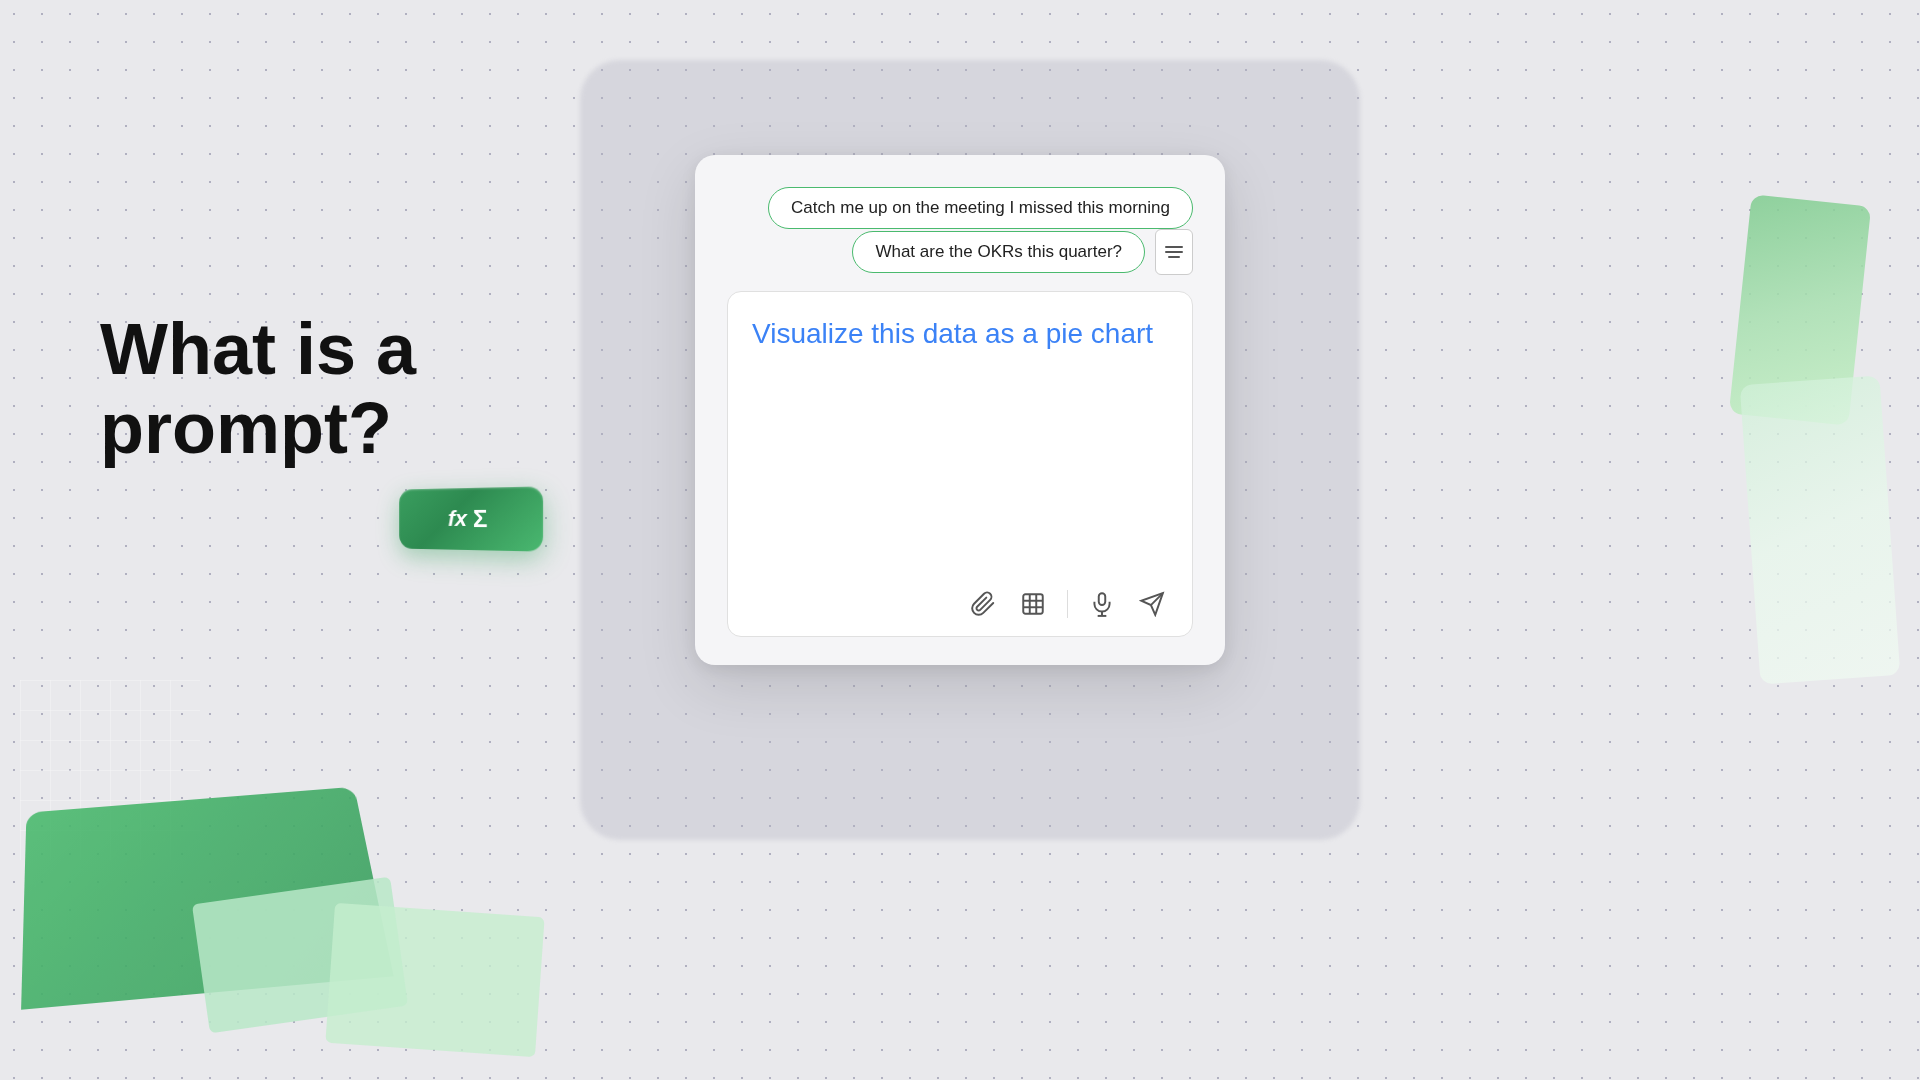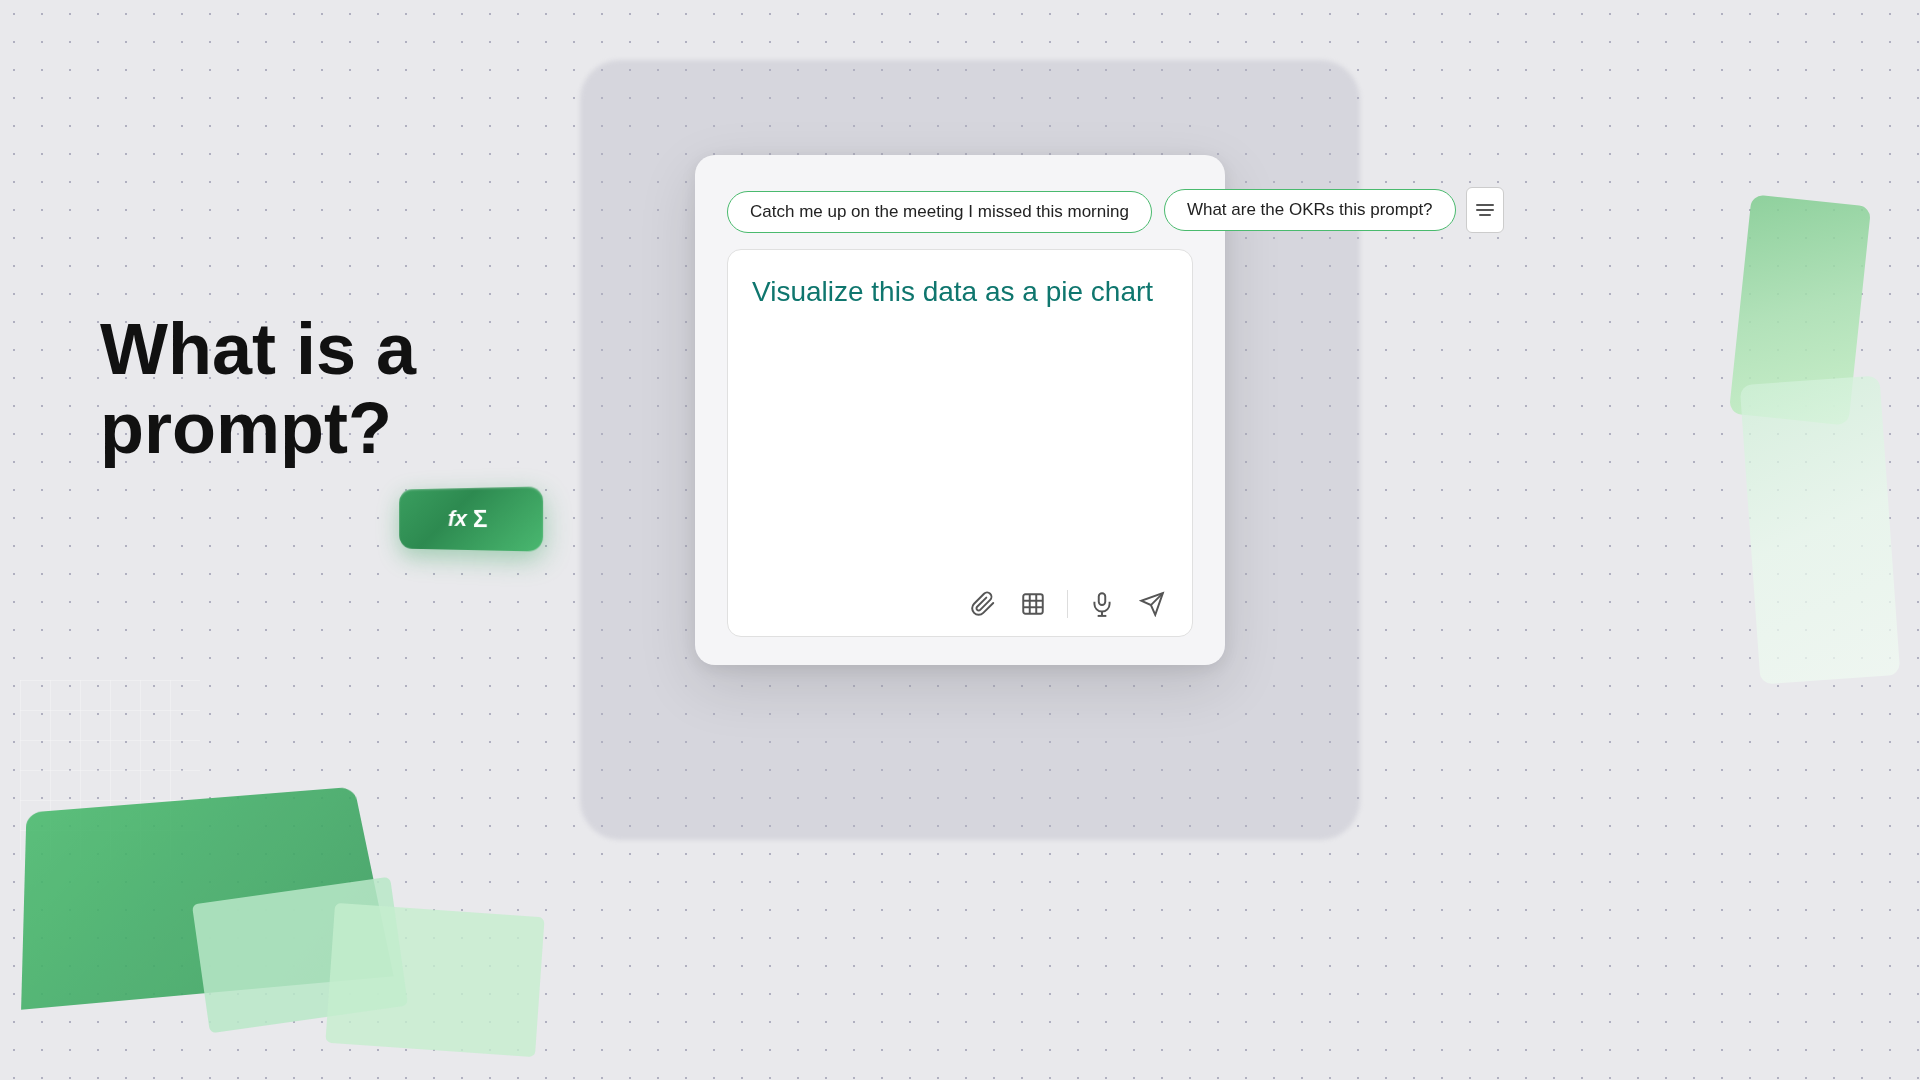--- a/index.html
+++ b/index.html
@@ -164,22 +164,23 @@
       box-shadow: 0 20px 60px rgba(0,0,0,0.12), 0 4px 16px rgba(0,0,0,0.08);
       padding: 32px 32px 28px 32px;
       display: flex;
       flex-direction: column;
       gap: 16px;
     }
 
     
     .prompt-chips {
       display: flex;
+      flex-direction: column;
       align-items: flex-end;
-      gap: 12px;
+      gap: 0;
     }
 
     .chip {
       background: white;
       border: 1.5px solid #4aba6e;
       border-radius: 30px;
       padding: 10px 22px;
       font-size: 17px;
       color: #222;
       display: inline-block;
@@ -224,21 +225,21 @@
       border-radius: 14px;
       border: 1px solid #e0e0e0;
       padding: 22px 24px 16px 24px;
       display: flex;
       flex-direction: column;
       justify-content: space-between;
     }
 
     .input-text {
       font-size: 28px;
-      color: #0f766e;
+      color: #3b82f6;
       line-height: 1.4;
       font-weight: 400;
     }
 
     .input-actions {
       display: flex;
       align-items: center;
       justify-content: flex-end;
       gap: 18px;
     }
@@ -288,21 +289,21 @@
 <div class="deco-sticky1"></div>
 <div class="deco-sticky2"></div>
 
 <div class="deco-right-green"></div>
 <div class="deco-right-light"></div>
 
 <div class="chat-card">
   <div class="prompt-chips">
     <div class="chip">Catch me up on the meeting I missed this morning</div>
     <div class="chip-row2">
-      <div class="chip">What are the OKRs this prompt?</div>
+      <div class="chip">What are the OKRs this quarter?</div>
       <div class="notebook-icon">
         <div class="line"></div>
         <div class="line"></div>
         <div class="line line-short"></div>
       </div>
     </div>
   </div>
 
   <div class="input-area">
     <div class="input-text">Visualize this data as a pie chart</div>

